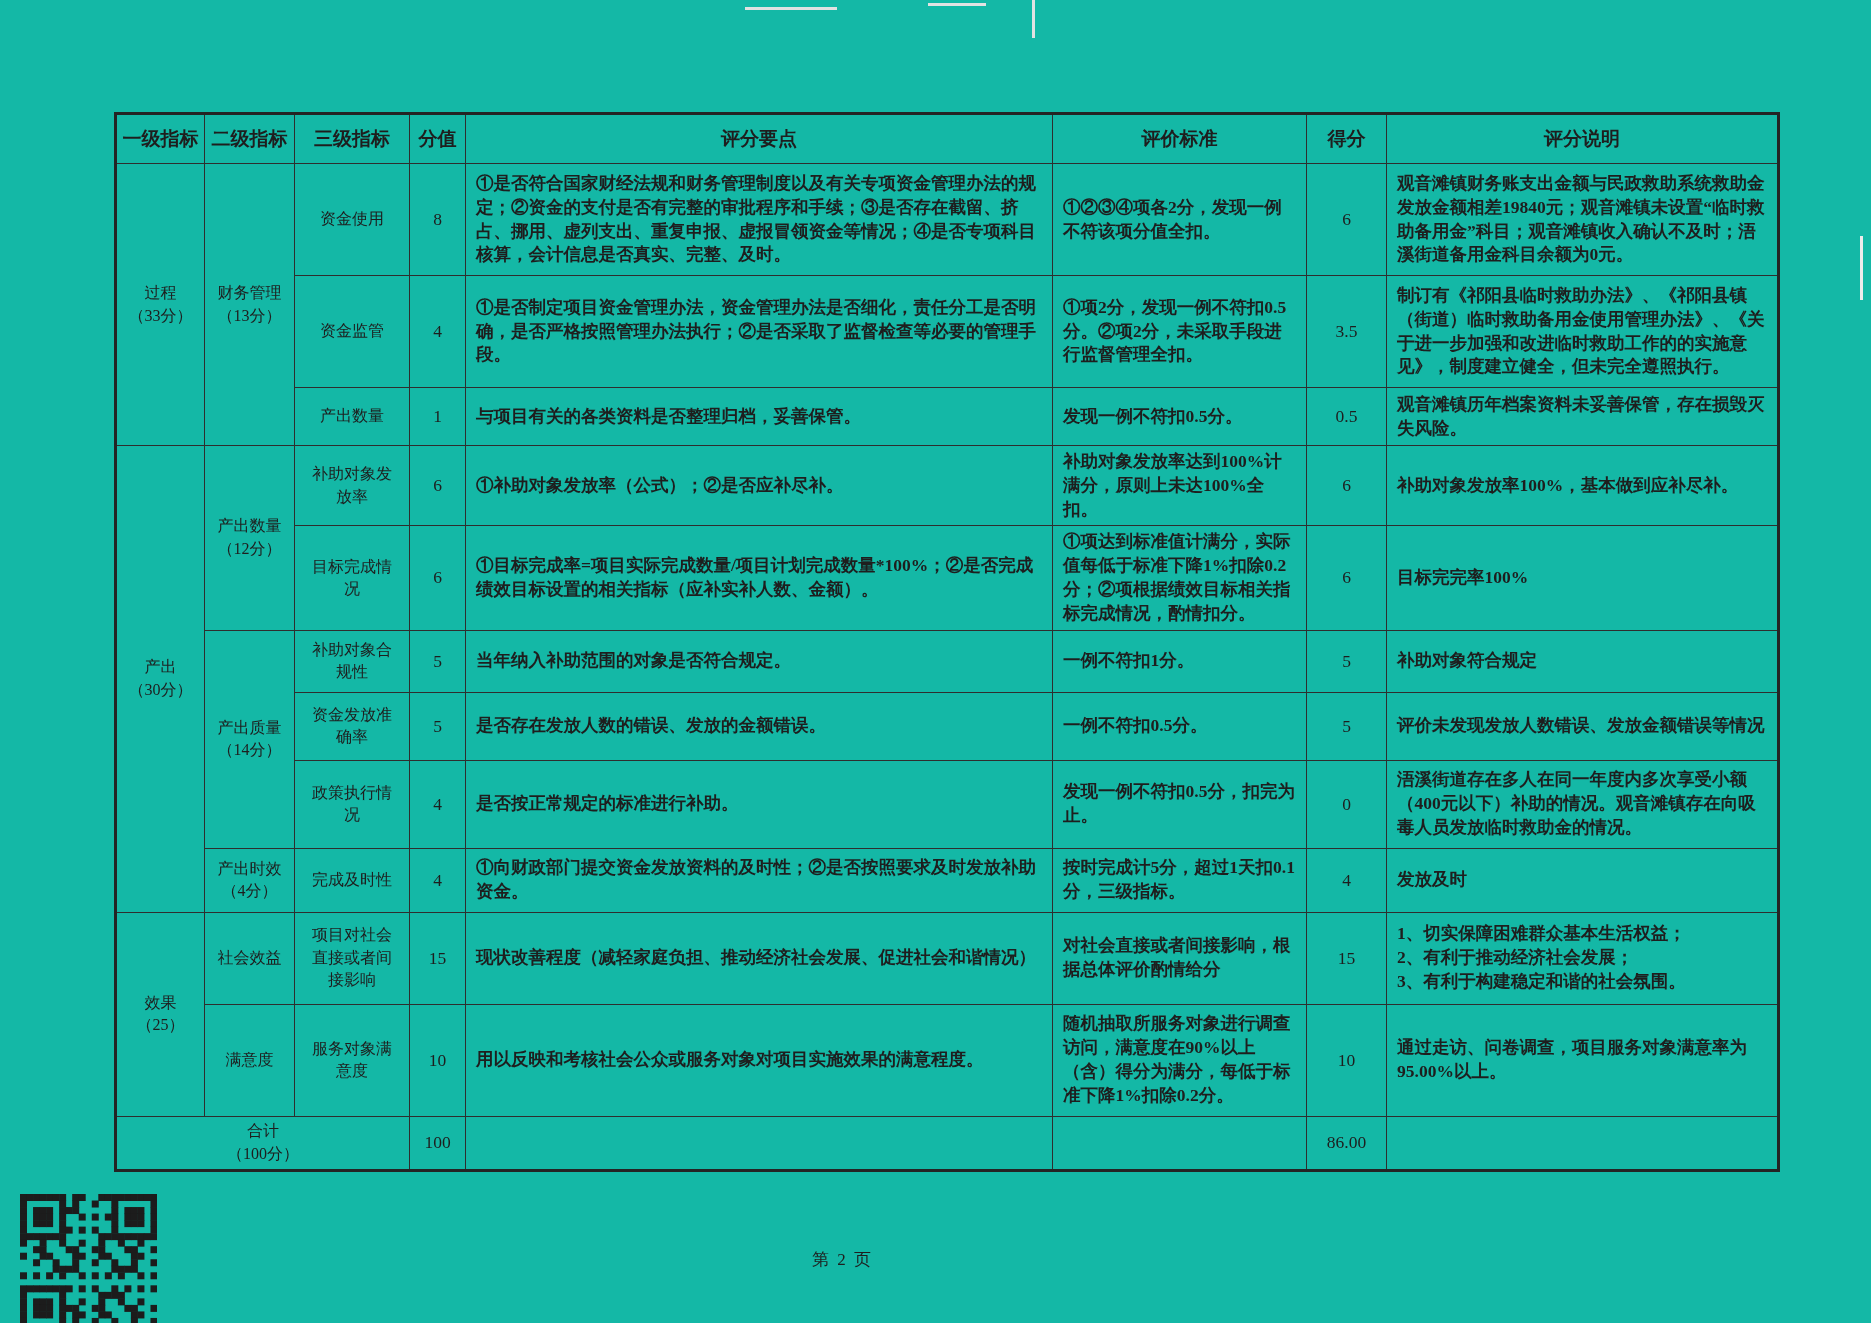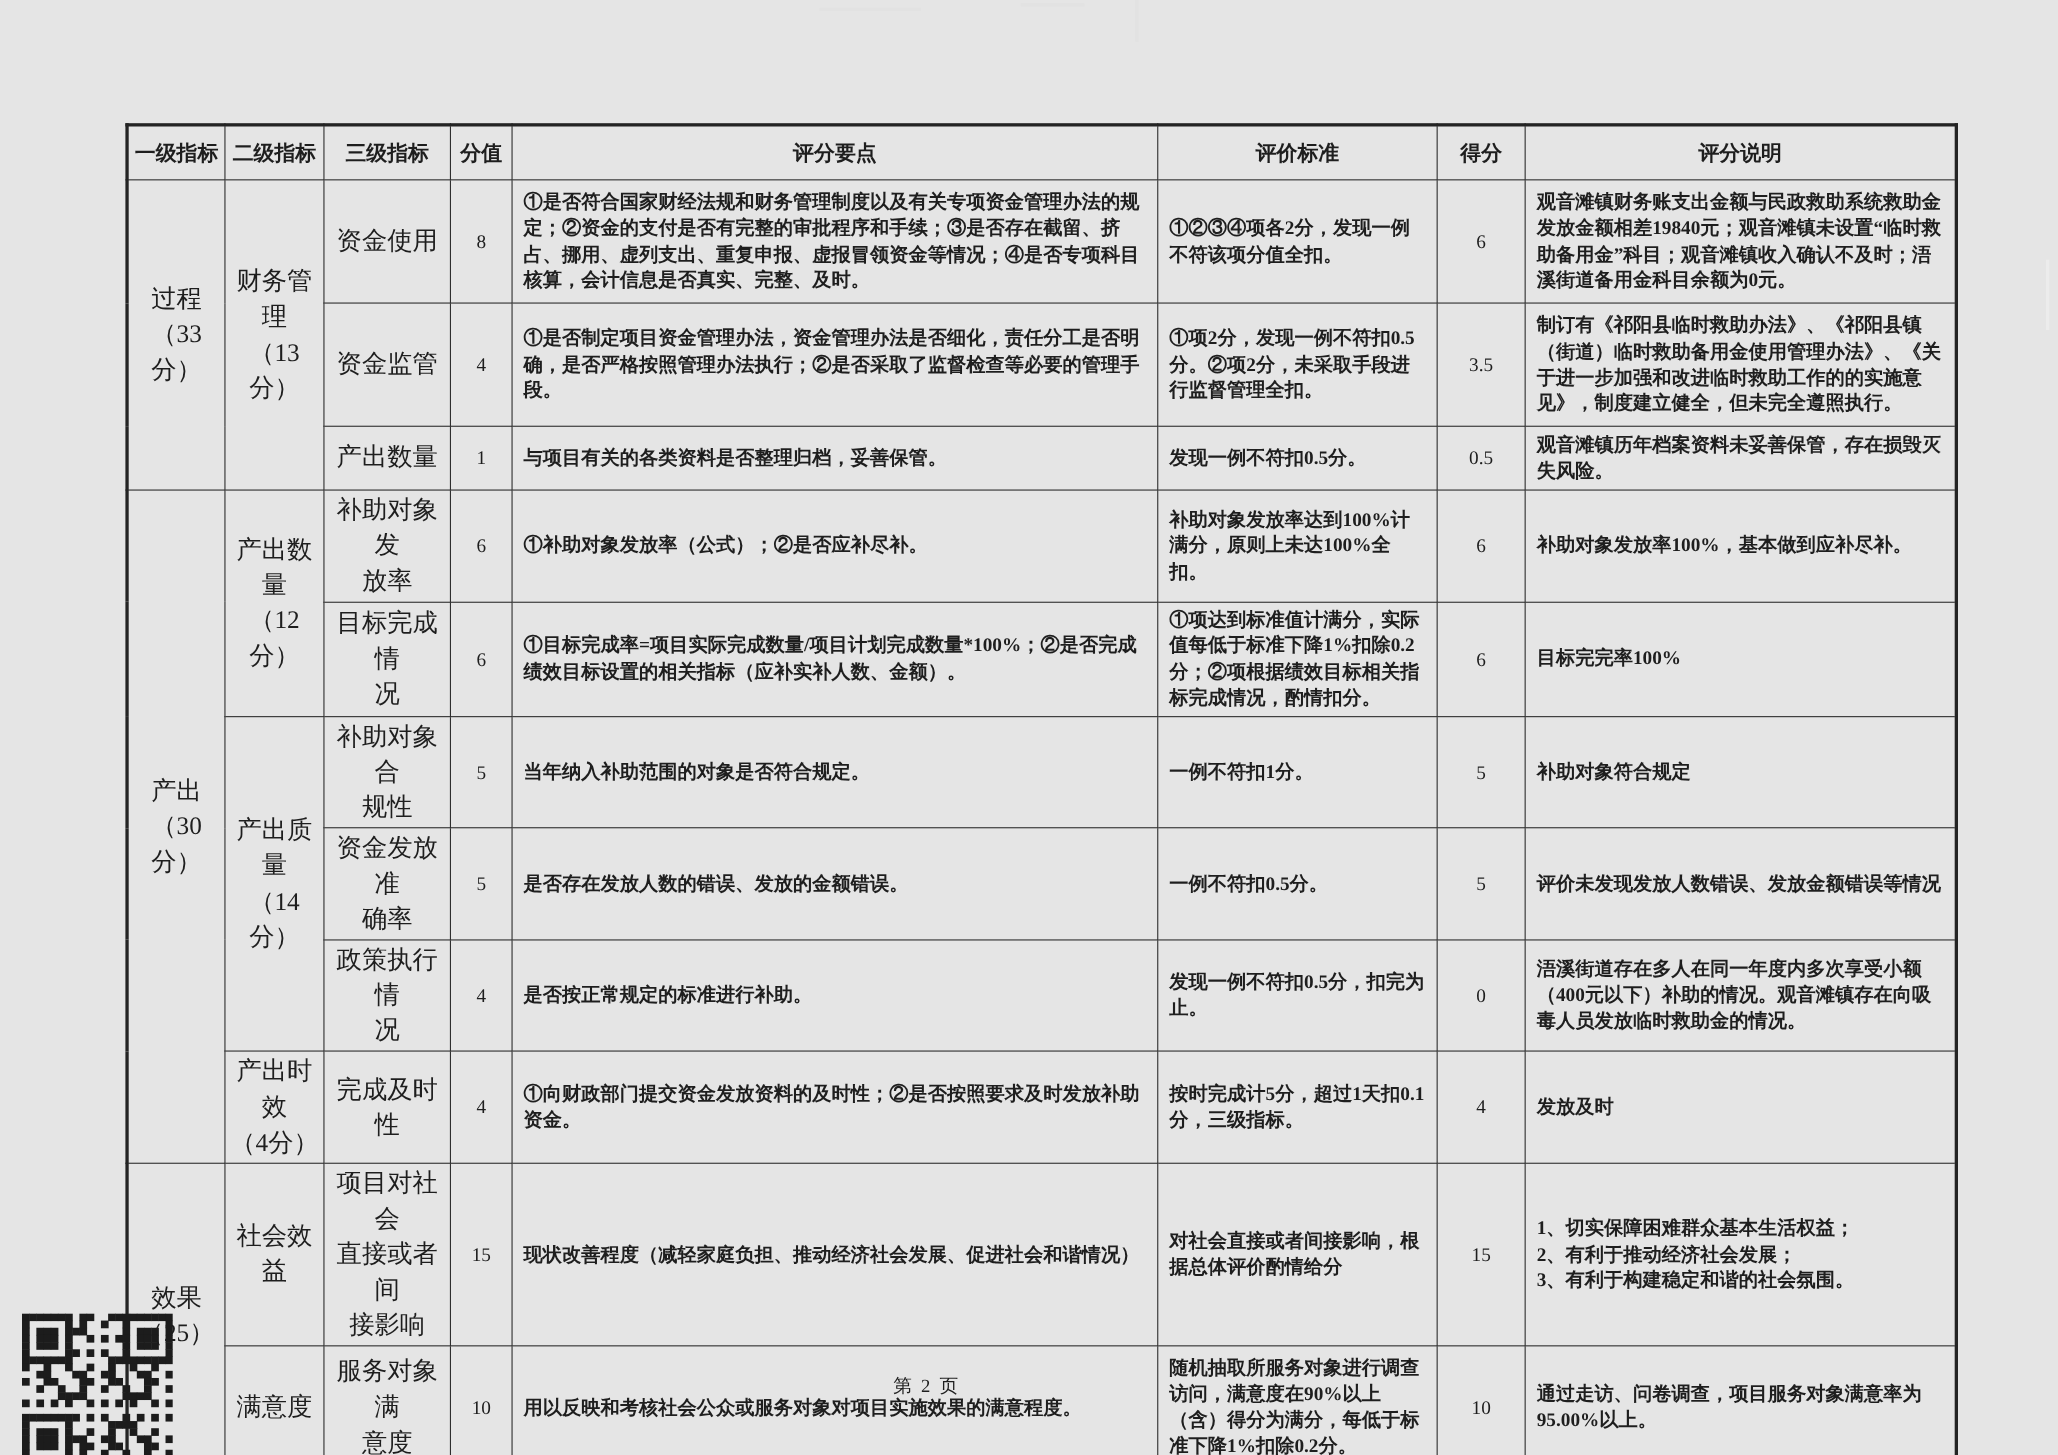--- a/index.html
+++ b/index.html
@@ -4,21 +4,21 @@
 <style>
   * { margin:0; padding:0; box-sizing:border-box; }
   html,body { width:1871px; height:1323px; }
   body {
     font-family:"Liberation Serif","DejaVu Serif",serif;
     background:#ffffff; color:#1e1e1e;
     position:relative; overflow:hidden;
   }
   #page {
     position:absolute; inset:0; width:1871px; height:1323px;
-    background:#e5e5e5; overflow:hidden;
+    background:#14b8a6; overflow:hidden;
   }
   
   .artifact { position:absolute; background:#e2e2e2; }
   .a1 { left:745px; top:7px;  width:92px;  height:3px; }
   .a2 { left:928px; top:3px;  width:58px;  height:3px; }
   .a3 { left:1032px;top:0;    width:3px;   height:38px;}
   .a4 { left:1860px;top:236px;width:3px;   height:64px; background:#ececec;}
 
   table#eval {
     position:absolute; left:114px; top:112px;
@@ -28,21 +28,21 @@
   }
   #eval th, #eval td {
     border:1.6px solid #2e2e2e;
     vertical-align:middle;
     white-space:pre-line;
     overflow:hidden;
   }
   #eval th {
     font-size:19px; font-weight:700; text-align:center; padding:4px 2px;
   }
-  td.c-ind  { font-size:23px;   line-height:1.4;  text-align:center; padding:2px 4px; }
+  td.c-ind  { font-size:16px;   line-height:1.4;  text-align:center; padding:2px 4px; }
   td.c-num  { font-size:17.5px; text-align:center; padding:2px 2px; }
   td.c-txt  { font-size:17.5px; line-height:1.36; text-align:left; padding:4px 10px;font-weight:bold; }
   tr.hdr  { height:50px; }
   tr.r1  { height:112px; } tr.r2  { height:112px; } tr.r3  { height:58px; }
   tr.r4  { height:70px;  } tr.r5  { height:88px;  } tr.r6  { height:62px; }
   tr.r7  { height:68px;  } tr.r8  { height:88px;  } tr.r9  { height:64px; }
   tr.r10 { height:92px;  } tr.r11 { height:112px; } tr.r12 { height:54px; }
 
   #notes {
     position:absolute; left:113px; top:1150px; width:1520px;

